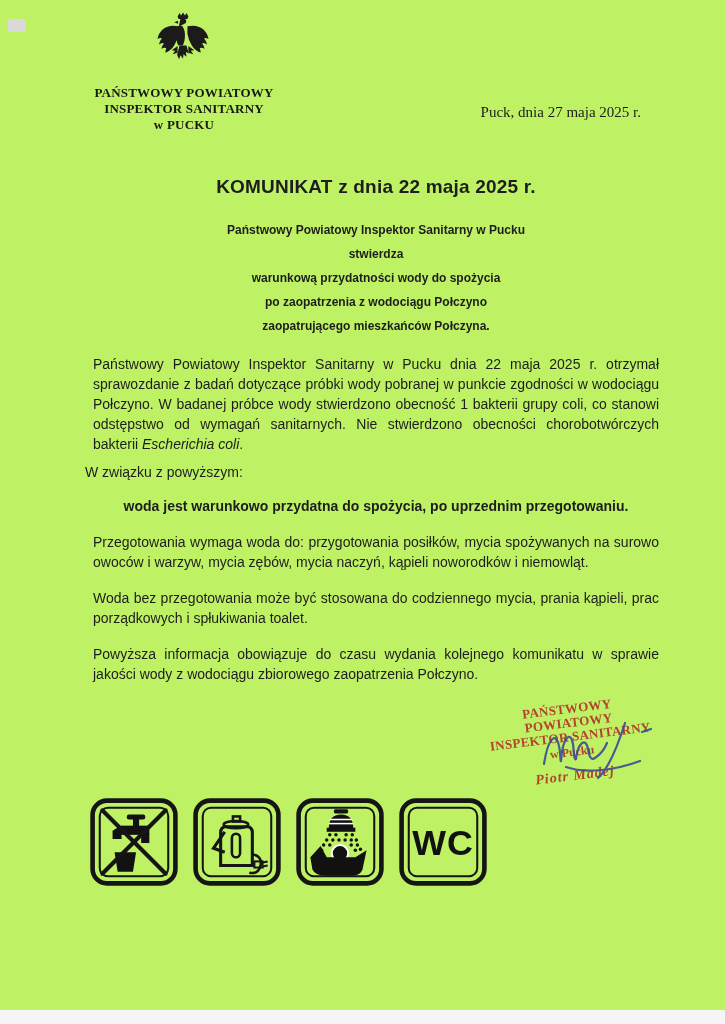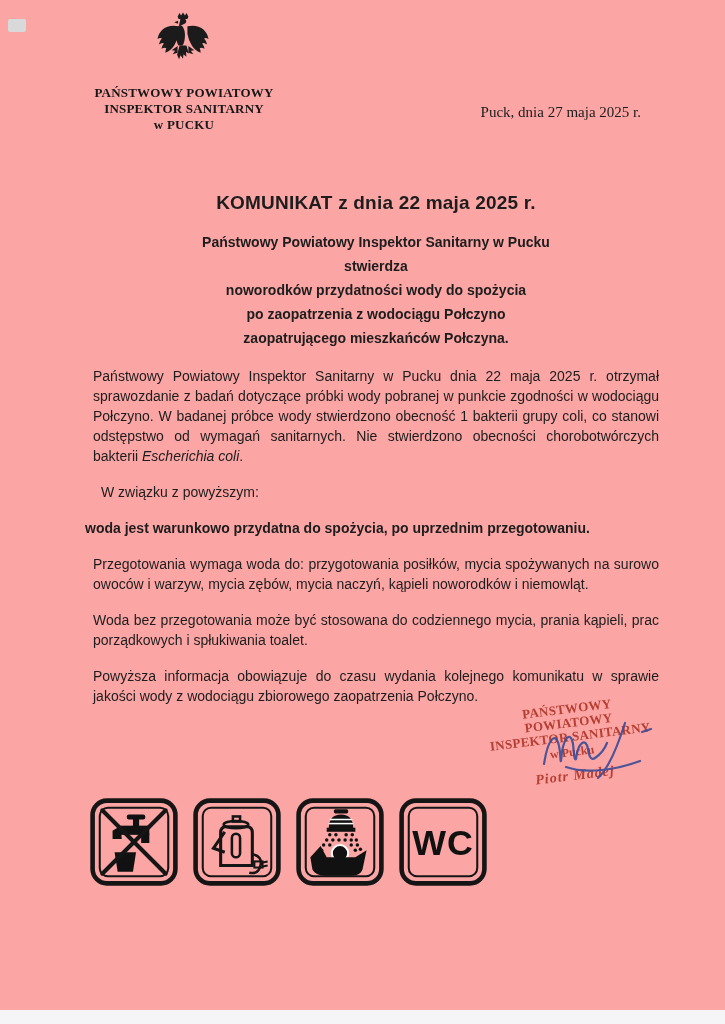--- a/index.html
+++ b/index.html
@@ -1,42 +1,42 @@
 <!DOCTYPE html>
 <html><head>
 <meta charset="utf-8">
 <style>
   html,body { margin:0; padding:0; background:#ffffff; }
   .page {
     position:relative; width:725px; height:1024px; overflow:hidden;
-    background:#fca5a5; color:#1d1d1d;
+    background:#bef264; color:#1d1d1d;
     font-family:"Liberation Sans","DejaVu Sans",sans-serif;
   }
   .scan-smudge { position:absolute; left:8px; top:19px; width:18px; height:13px; background:#d9d9d9; border-radius:2px; }
   .bottom-strip { position:absolute; left:0; right:0; bottom:0; height:14px; background:#f5f5f7; }
 
   .emblem { position:absolute; left:156px; top:11px; width:54px; height:60px; }
 
   .office {
     position:absolute; left:82px; top:85px; width:204px; text-align:center;
     font-family:"Liberation Serif","DejaVu Serif",serif; font-weight:bold;
     font-size:13px; line-height:16px; letter-spacing:.2px; color:#171717;
   }
   .date {
     position:absolute; right:84px; top:104px;
     font-family:"Liberation Serif","DejaVu Serif",serif; font-size:15px; color:#1c1c1c;
   }
 
   .content { position:absolute; left:85px; top:176px; width:582px; }
-  .title { text-align:center; font-size:19px; font-weight:bold; letter-spacing:.2px; margin:16px; }
-  .subtitle { text-align:center; font-weight:bold; font-size:14px; line-height:24px; margin-top:8px; }
+  .title { text-align:center; font-size:19px; font-weight:bold; letter-spacing:.2px; margin:0; }
+  .subtitle { text-align:center; font-weight:bold; font-size:12px; line-height:24px; margin-top:20px; }
   .para { text-align:justify; font-size:14px; line-height:20px; margin:8px; }
   .mt16 { margin-top:16px; }
-  .followup { text-align:left; font-size:14px; line-height:20px; margin:16px; }
-  .highlight { text-align:left; font-weight:bold; font-size:14px; line-height:20px; margin:14px 0 0 0; }
+  .followup { text-align:left; font-size:14px; line-height:20px; margin:0; }
+  .highlight { text-align:center; font-weight:bold; font-size:14px; line-height:20px; margin:14px 0 0 0; }
 
   .stamp {
     position:absolute; left:486px; top:702px; width:170px; text-align:center;
     transform:rotate(-7deg); transform-origin:50% 50%;
     font-family:"Liberation Serif","DejaVu Serif",serif; color:#b23a2c; opacity:.95;
   }
   .stamp-line { font-size:13px; font-weight:bold; line-height:14px; letter-spacing:.3px; }
   .stamp-line-small { font-size:12px; font-weight:bold; line-height:13px; margin-top:2px; }
   .stamp-name { font-size:14px; font-weight:bold; font-style:italic; letter-spacing:1px; margin-top:9px; }
 
@@ -71,21 +71,21 @@
   </div>
 
   <div class="date">Puck, dnia 27 maja 2025 r.</div>
 
   <div class="content">
     <h1 class="title">KOMUNIKAT z dnia 22 maja 2025 r.</h1>
 
     <div class="subtitle">
       <div>Państwowy Powiatowy Inspektor Sanitarny w Pucku</div>
       <div>stwierdza</div>
-      <div>noworodków przydatności wody do spożycia</div>
+      <div>warunkową przydatności wody do spożycia</div>
       <div>po zaopatrzenia z wodociągu Połczyno</div>
       <div>zaopatrującego mieszkańców Połczyna.</div>
     </div>
 
     <p class="para mt16"><span>Państwowy Powiatowy Inspektor Sanitarny w Pucku dnia 22 maja 2025 r. otrzymał sprawozdanie z badań dotyczące próbki wody pobranej w punkcie zgodności w wodociągu Połczyno. W badanej próbce wody stwierdzono obecność 1 bakterii grupy coli, co stanowi odstępstwo od wymagań sanitarnych. Nie stwierdzono obecności chorobotwórczych bakterii </span><i>Escherichia coli</i><span>.</span></p>
     <p class="followup">W związku z powyższym:</p>
 
     <p class="highlight">woda jest warunkowo przydatna do spożycia, po uprzednim przegotowaniu.</p>
 
     <p class="para mt16">Przegotowania wymaga woda do: przygotowania posiłków, mycia spożywanych na surowo owoców i warzyw, mycia zębów, mycia naczyń, kąpieli noworodków i niemowląt.</p>

